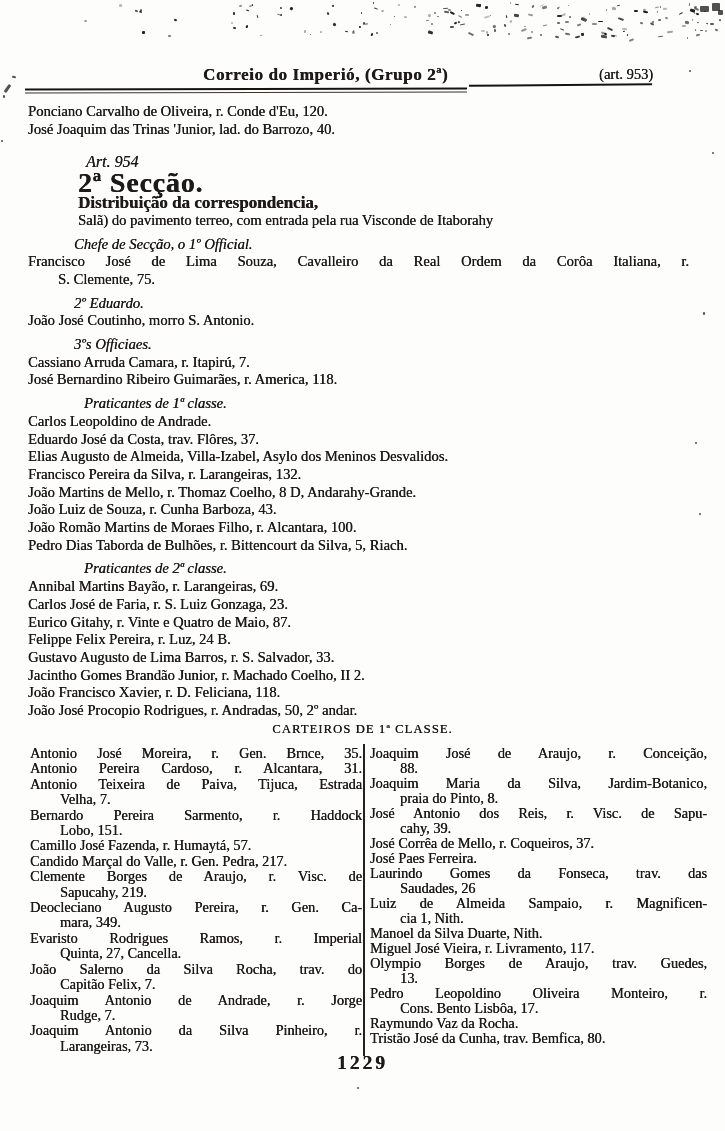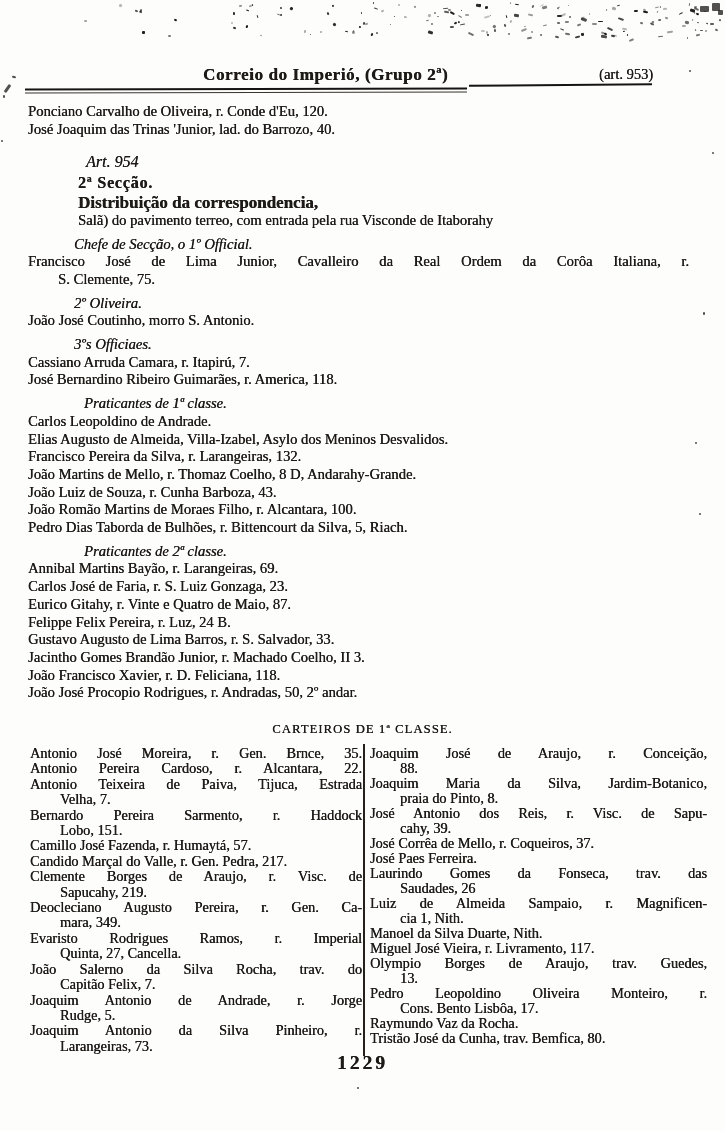--- a/index.html
+++ b/index.html
@@ -17,21 +17,21 @@
   .hart{position:absolute;right:72px;top:3px;font-size:14.5px;white-space:nowrap;}
   .rule-main{position:absolute;top:88px;left:25px;width:442px;height:2.4px;
     border-top:2.6px solid #161412;border-bottom:1.5px solid #3a352f;transform:rotate(-0.12deg);}
   .rule-art{position:absolute;top:84px;left:469px;width:183px;height:2px;background:#161412;transform:rotate(-0.5deg);}
   
   .flow{position:absolute;top:103px;left:28px;right:36px;font-size:14.6px;line-height:17.7px;}
   .line{white-space:nowrap;}
   .line[data-kind="entry-fill"]{white-space:normal;text-align:justify;text-align-last:justify;}
   .line[data-kind="entry-cont"]{padding-left:30px;}
   .line[data-kind="art-label"]{font-style:italic;padding-left:58px;margin-top:15px;font-size:16px;}
-  .line[data-kind="section-title"]{font-weight:bold;font-size:16px;line-height:23px;padding-left:50px;letter-spacing:0.8px;}
+  .line[data-kind="section-title"]{font-weight:bold;font-size:28px;line-height:23px;padding-left:50px;letter-spacing:0.8px;}
   .line[data-kind="section-sub"]{font-weight:bold;font-size:17px;padding-left:50px;}
   .line[data-kind="section-note"]{padding-left:50px;}
   .line[data-kind="role-heading"]{font-style:italic;padding-left:46px;margin-top:6px;}
   .line[data-kind="class-heading"]{font-style:italic;padding-left:56px;margin-top:6px;}
   
   .cart-heading{position:absolute;top:722px;left:0;width:725px;text-align:center;
     font-size:12.6px;letter-spacing:1.1px;font-weight:500;}
   .columns{position:absolute;top:746px;left:30px;width:679px;display:flex;}
   .col{font-size:14.3px;line-height:15.4px;}
   .col-left{width:332px;}
@@ -236,38 +236,39 @@
       <div class="line" data-kind="art-label">Art. 954</div>
 
       <div class="line" data-kind="section-title">2ª Secção.</div>
 
       <div class="line" data-kind="section-sub">Distribuição da correspondencia,</div>
 
       <div class="line" data-kind="section-note">Salã) do pavimento terreo, com entrada pela rua Visconde de Itaborahy</div>
 
       <div class="line" data-kind="role-heading">Chefe de Secção, o 1º Official.</div>
 
-      <div class="line" data-kind="entry-fill">Francisco José de Lima Junior, Cavalleiro da Real Ordem da Corôa Italiana, r.</div>
+      <div class="line" data-kind="entry-fill">Francisco José de Lima Souza, Cavalleiro da Real Ordem da Corôa Italiana, r.</div>
 
       <div class="line" data-kind="entry-cont">S. Clemente, 75.</div>
 
-      <div class="line" data-kind="role-heading">2º Oliveira.</div>
+      <div class="line" data-kind="role-heading">2º Eduardo.</div>
 
       <div class="line" data-kind="entry">João José Coutinho, morro S. Antonio.</div>
 
       <div class="line" data-kind="role-heading">3ºs Officiaes.</div>
 
       <div class="line" data-kind="entry">Cassiano Arruda Camara, r. Itapirú, 7.</div>
 
       <div class="line" data-kind="entry">José Bernardino Ribeiro Guimarães, r. America, 118.</div>
 
       <div class="line" data-kind="class-heading">Praticantes de 1ª classe.</div>
 
       <div class="line" data-kind="entry">Carlos Leopoldino de Andrade.</div>
 
+      <div class="line" data-kind="entry">Eduardo José da Costa, trav. Flôres, 37.</div>
 
       <div class="line" data-kind="entry">Elias Augusto de Almeida, Villa-Izabel, Asylo dos Meninos Desvalidos.</div>
 
       <div class="line" data-kind="entry">Francisco Pereira da Silva, r. Larangeiras, 132.</div>
 
       <div class="line" data-kind="entry">João Martins de Mello, r. Thomaz Coelho, 8 D, Andarahy-Grande.</div>
 
       <div class="line" data-kind="entry">João Luiz de Souza, r. Cunha Barboza, 43.</div>
 
       <div class="line" data-kind="entry">João Romão Martins de Moraes Filho, r. Alcantara, 100.</div>
@@ -279,35 +280,35 @@
       <div class="line" data-kind="entry">Annibal Martins Bayão, r. Larangeiras, 69.</div>
 
       <div class="line" data-kind="entry">Carlos José de Faria, r. S. Luiz Gonzaga, 23.</div>
 
       <div class="line" data-kind="entry">Eurico Gitahy, r. Vinte e Quatro de Maio, 87.</div>
 
       <div class="line" data-kind="entry">Felippe Felix Pereira, r. Luz, 24 B.</div>
 
       <div class="line" data-kind="entry">Gustavo Augusto de Lima Barros, r. S. Salvador, 33.</div>
 
-      <div class="line" data-kind="entry">Jacintho Gomes Brandão Junior, r. Machado Coelho, II 3.</div>
+      <div class="line" data-kind="entry">Jacintho Gomes Brandão Junior, r. Machado Coelho, II 2.</div>
 
       <div class="line" data-kind="entry">João Francisco Xavier, r. D. Feliciana, 118.</div>
 
       <div class="line" data-kind="entry">João José Procopio Rodrigues, r. Andradas, 50, 2º andar.</div>
     </div>
 
   <div class="cart-heading">CARTEIROS DE 1ª CLASSE.</div>
 
   <div class="columns">
     <div class="col col-left">
 
         <div class="line" data-kind="entry-fill">Antonio José Moreira, r. Gen. Brnce, 35.</div>
 
-        <div class="line" data-kind="entry-fill">Antonio Pereira Cardoso, r. Alcantara, 22.</div>
+        <div class="line" data-kind="entry-fill">Antonio Pereira Cardoso, r. Alcantara, 31.</div>
 
         <div class="line" data-kind="entry-fill">Antonio Teixeira de Paiva, Tijuca, Estrada</div>
 
         <div class="line" data-kind="entry-cont">Velha, 7.</div>
 
         <div class="line" data-kind="entry-fill">Bernardo Pereira Sarmento, r. Haddock</div>
 
         <div class="line" data-kind="entry-cont">Lobo, 151.</div>
 
         <div class="line" data-kind="entry">Camillo José Fazenda, r. Humaytá, 57.</div>
@@ -325,21 +326,21 @@
         <div class="line" data-kind="entry-fill">Evaristo Rodrigues Ramos, r. Imperial</div>
 
         <div class="line" data-kind="entry-cont">Quinta, 27, Cancella.</div>
 
         <div class="line" data-kind="entry-fill">João Salerno da Silva Rocha, trav. do</div>
 
         <div class="line" data-kind="entry-cont">Capitão Felix, 7.</div>
 
         <div class="line" data-kind="entry-fill">Joaquim Antonio de Andrade, r. Jorge</div>
 
-        <div class="line" data-kind="entry-cont">Rudge, 5.</div>
+        <div class="line" data-kind="entry-cont">Rudge, 7.</div>
 
         <div class="line" data-kind="entry-fill">Joaquim Antonio da Silva Pinheiro, r.</div>
 
         <div class="line" data-kind="entry-cont">Larangeiras, 73.</div>
       </div>
     <div class="vdivider"></div>
     <div class="col col-right">
 
         <div class="line" data-kind="entry-fill">Joaquim José de Araujo, r. Conceição,</div>
 

